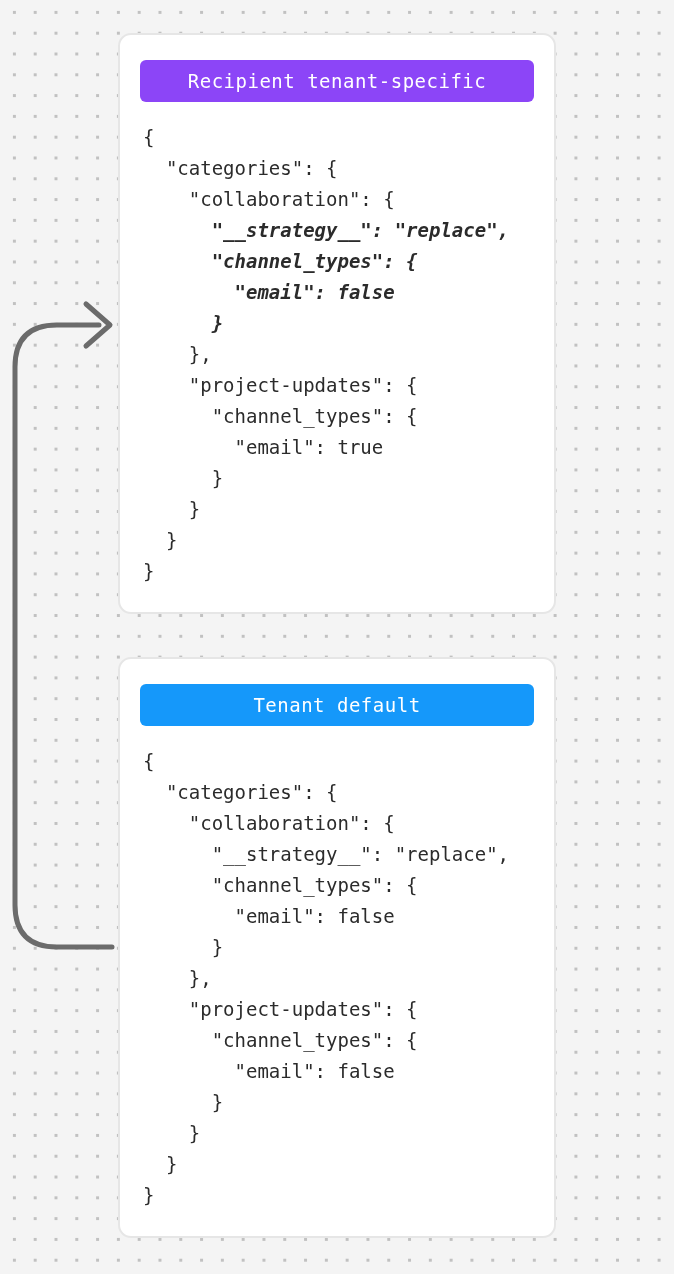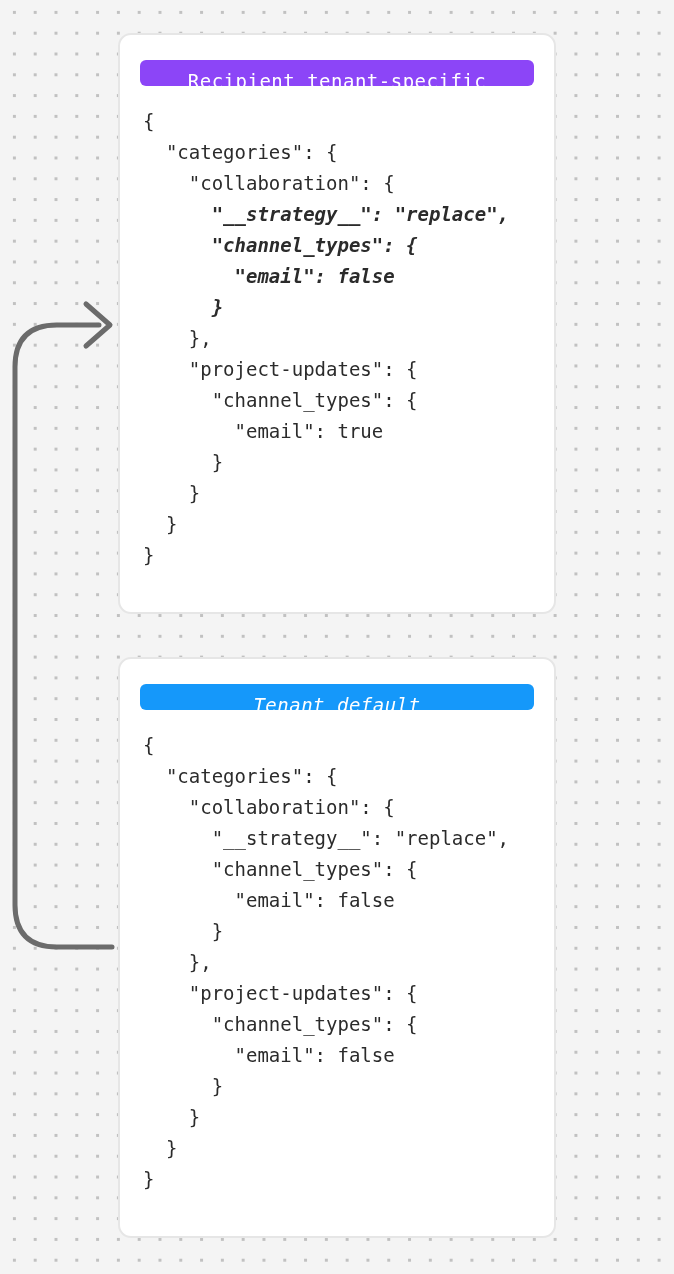--- a/index.html
+++ b/index.html
@@ -36,21 +36,21 @@
     width: 438px;
     height: 581px;
     background: #ffffff;
     border: 2px solid #e6e6e6;
     border-radius: 13px;
     padding: 25px 20px 0 20px;
   }
   .card-top    { top: 33px; }
   .card-bottom { top: 657px; }
   .badge {
-    height: 26px;
+    height: 42px;
     line-height: 42px;
     border-radius: 6px;
     text-align: center;
     color: #ffffff;
     font-size: 19px;
     letter-spacing: 0.5px;
     white-space: nowrap;
     overflow: hidden;
   }
   pre.code {
@@ -76,17 +76,17 @@
     <path d="M 112 947 L 57 947 Q 15 947 15 905 L 15 367 Q 15 325 57 325 L 99 325" stroke-width="5" stroke-linecap="round" stroke-linejoin="round" stroke="#6b6b6b"></path>
     <path d="M 86 304 L 110 325 L 86 346" stroke-width="5" stroke-linecap="round" stroke-linejoin="round" stroke="#6b6b6b"></path>
   </svg>
 
   <section class="card card-top">
     <div class="badge" style="background-color: rgb(140, 69, 247);">Recipient tenant-specific</div>
     <pre class="code"><span class="line">{</span><span class="line">  "categories": {</span><span class="line">    "collaboration": {</span><span class="line em">      "__strategy__": "replace",</span><span class="line em">      "channel_types": {</span><span class="line em">        "email": false</span><span class="line em">      }</span><span class="line">    },</span><span class="line">    "project-updates": {</span><span class="line">      "channel_types": {</span><span class="line">        "email": true</span><span class="line">      }</span><span class="line">    }</span><span class="line">  }</span><span class="line">}</span></pre>
   </section>
 
   <section class="card card-bottom">
-    <div class="badge" style="background-color: rgb(21, 152, 250); font-style: italic;">Tenant default</div>
+    <div class="badge" style="background-color: rgb(21, 152, 250);">Tenant default</div>
     <pre class="code"><span class="line">{</span><span class="line">  "categories": {</span><span class="line">    "collaboration": {</span><span class="line">      "__strategy__": "replace",</span><span class="line">      "channel_types": {</span><span class="line">        "email": false</span><span class="line">      }</span><span class="line">    },</span><span class="line">    "project-updates": {</span><span class="line">      "channel_types": {</span><span class="line">        "email": false</span><span class="line">      }</span><span class="line">    }</span><span class="line">  }</span><span class="line">}</span></pre>
   </section>
 
 </div>
 
 </body></html>

